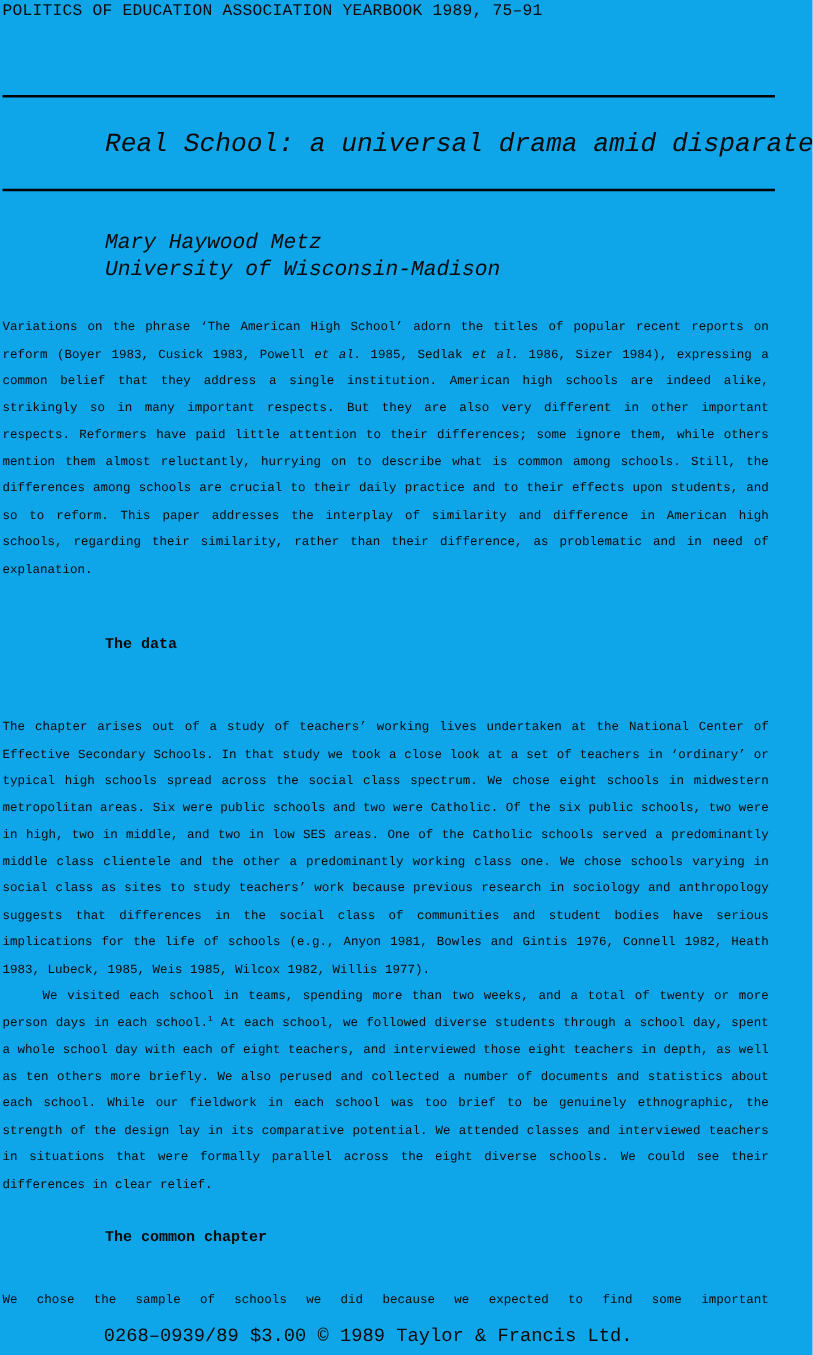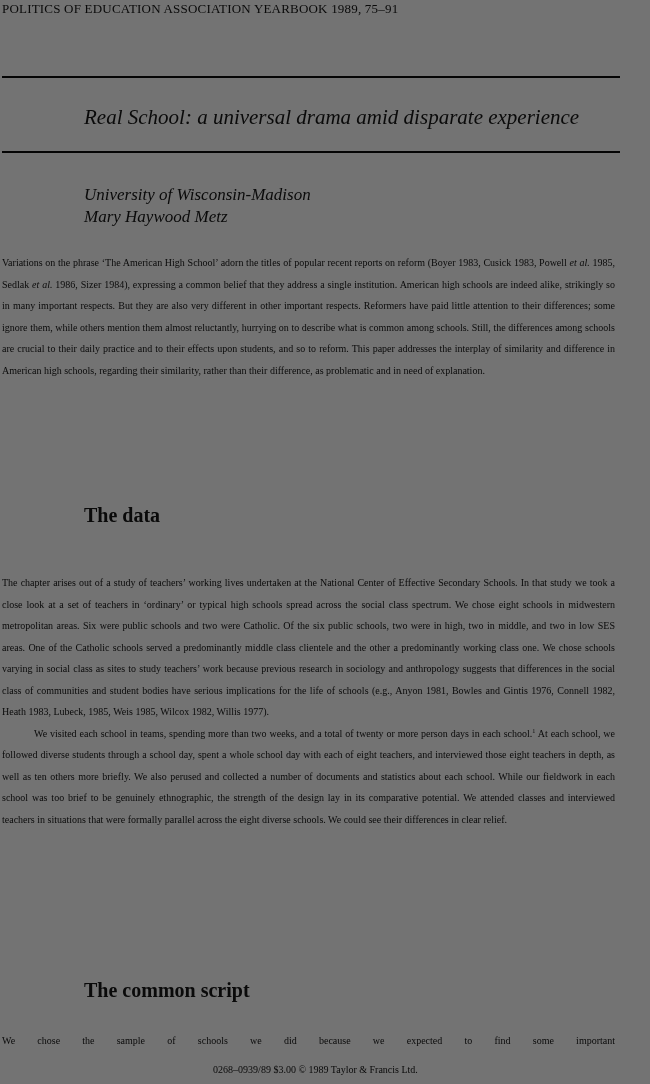--- a/index.html
+++ b/index.html
@@ -1,22 +1,22 @@
 <!DOCTYPE html>
 <html><head>
 <meta charset="utf-8">
 <style>
   html, body { margin: 0; padding: 0; background: #e8e8e8; }
   .page {
     position: relative;
     width: 650px;
     height: 1084px;
-    background: #737373;
+    background: #0ea5e9;
     color: #0a0a0a;
-    font-family: Liberation Serif, serif;
+    font-family: Liberation Mono, monospace;
     overflow: hidden;
     margin: 0 auto;
   }
   .journal-header {
     position: absolute;
     left: 2px; top: 0px;
     font-size: 13px;
     line-height: 18px;
     letter-spacing: 0.2px;
     white-space: nowrap;
@@ -55,67 +55,66 @@
     text-align: justify;
   }
   .bodytext p { margin: 0; padding: 0; }
   .intro { top: 252px; }
   .section-data-body { top: 572px; }
   .para-indent { text-indent: 32px; }
   .section-heading {
     position: absolute;
     left: 84px;
     font-weight: bold;
-    font-size: 20px;
+    font-size: 12px;
     line-height: 20px;
   }
   .heading-data { top: 505px; }
   .heading-common { top: 980px; }
   .para-common {
     top: 1030px;
     text-align-last: justify;
   }
   .footer-imprint {
     position: absolute;
     left: 0; top: 1062px;
     width: 589px;
     text-align: center;
-    font-size: 10px;
+    font-size: 15px;
     line-height: 16px;
-    padding-left: 21px;
   }
   .run-italic { font-style: italic; }
   .run-sup { vertical-align: super; font-size: 0.62em; line-height: 0; }
 </style>
 </head>
 <body>
 
 <div class="page">
 
   <div class="journal-header">POLITICS OF EDUCATION ASSOCIATION YEARBOOK 1989, 75–91</div>
 
   <div class="rule rule-top"></div>
 
   <div class="article-title">Real School: a universal drama amid disparate experience</div>
 
   <div class="rule rule-title"></div>
 
   <div class="author-block">
+    <div>Mary Haywood Metz</div>
     <div>University of Wisconsin-Madison</div>
-    <div>Mary Haywood Metz</div>
   </div>
 
   <div class="bodytext intro"><span>Variations on the phrase ‘The American High School’ adorn the titles of popular recent reports on reform (Boyer 1983, Cusick 1983, Powell </span><span class="run-italic">et al.</span><span> 1985, Sedlak </span><span class="run-italic">et al.</span><span> 1986, Sizer 1984), expressing a common belief that they address a single institution. American high schools are indeed alike, strikingly so in many important respects. But they are also very different in other important respects. Reformers have paid little attention to their differences; some ignore them, while others mention them almost reluctantly, hurrying on to describe what is common among schools. Still, the differences among schools are crucial to their daily practice and to their effects upon students, and so to reform. This paper addresses the interplay of similarity and difference in American high schools, regarding their similarity, rather than their difference, as problematic and in need of explanation.</span></div>
 
   <div class="section-heading heading-data">The data</div>
 
   <div class="bodytext section-data-body">
     <p>The chapter arises out of a study of teachers’ working lives undertaken at the National Center of Effective Secondary Schools. In that study we took a close look at a set of teachers in ‘ordinary’ or typical high schools spread across the social class spectrum. We chose eight schools in midwestern metropolitan areas. Six were public schools and two were Catholic. Of the six public schools, two were in high, two in middle, and two in low SES areas. One of the Catholic schools served a predominantly middle class clientele and the other a predominantly working class one. We chose schools varying in social class as sites to study teachers’ work because previous research in sociology and anthropology suggests that differences in the social class of communities and student bodies have serious implications for the life of schools (e.g., Anyon 1981, Bowles and Gintis 1976, Connell 1982, Heath 1983, Lubeck, 1985, Weis 1985, Wilcox 1982, Willis 1977).</p>
     <p class="para-indent"><span>We visited each school in teams, spending more than two weeks, and a total of twenty or more person days in each school.</span><span class="run-sup">1</span><span> At each school, we followed diverse students through a school day, spent a whole school day with each of eight teachers, and interviewed those eight teachers in depth, as well as ten others more briefly. We also perused and collected a number of documents and statistics about each school. While our fieldwork in each school was too brief to be genuinely ethnographic, the strength of the design lay in its comparative potential. We attended classes and interviewed teachers in situations that were formally parallel across the eight diverse schools. We could see their differences in clear relief.</span></p>
   </div>
 
-  <div class="section-heading heading-common">The common script</div>
+  <div class="section-heading heading-common">The common chapter</div>
 
   <div class="bodytext para-common">We chose the sample of schools we did because we expected to find some important</div>
 
   <div class="footer-imprint">0268–0939/89 $3.00 © 1989 Taylor &amp; Francis Ltd.</div>
 
 </div>
 
 </body></html>

